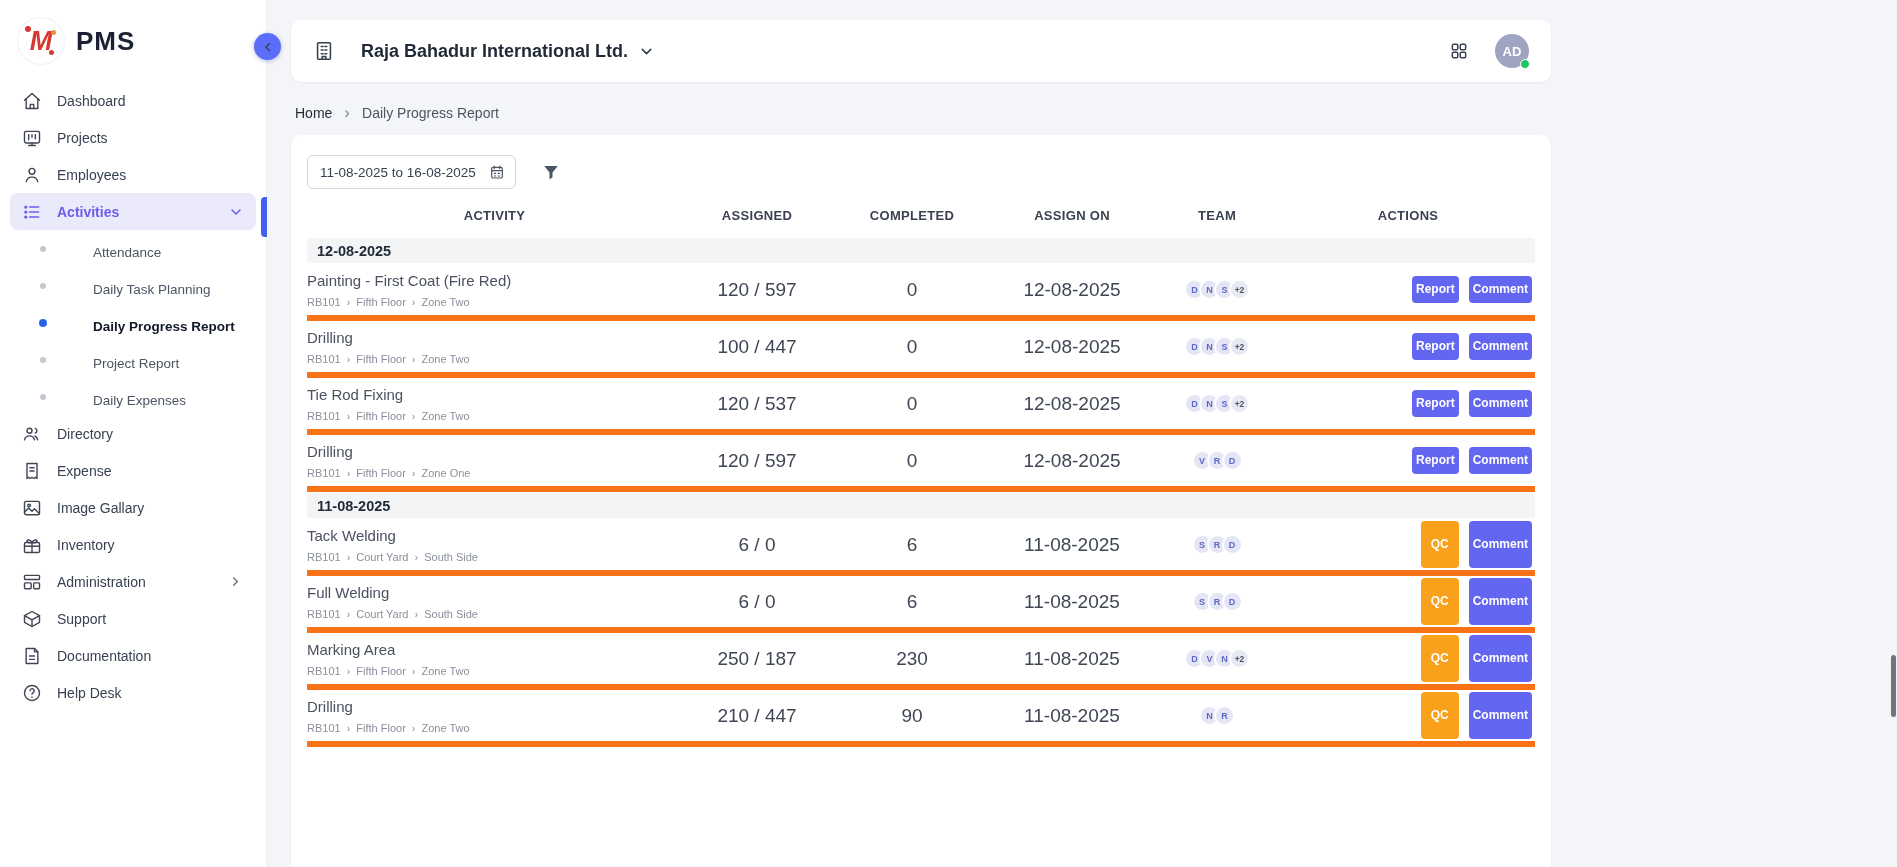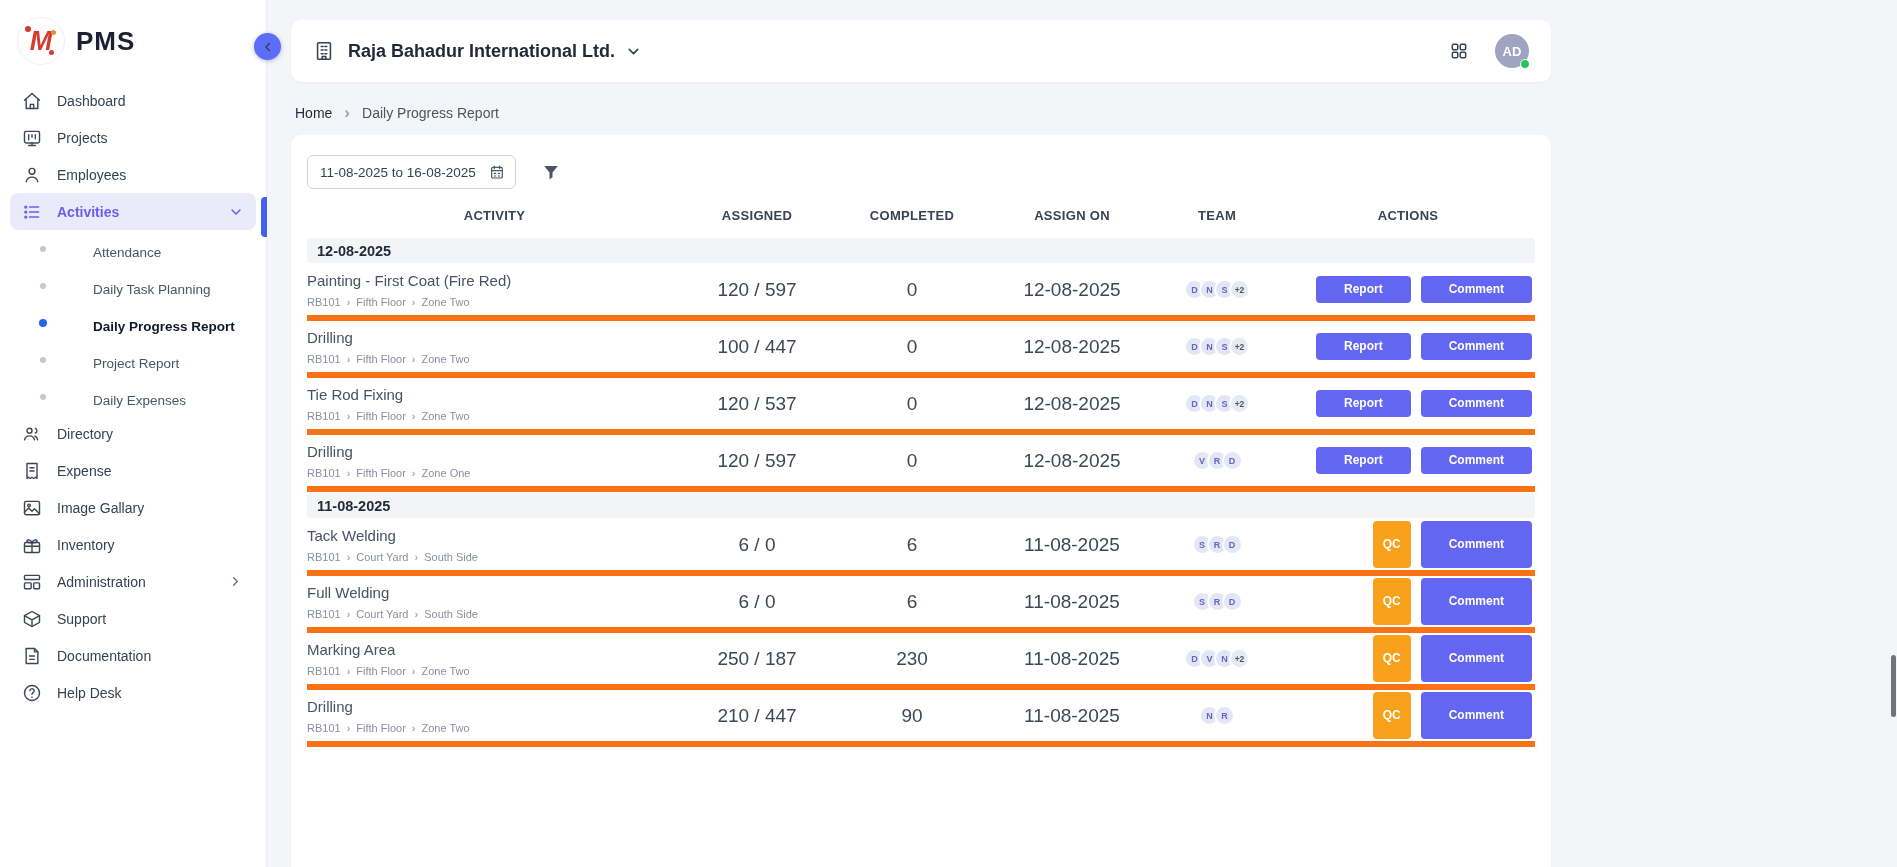--- a/index.html
+++ b/index.html
@@ -37,21 +37,21 @@
   border-radius:4px 0 0 4px;}
 .collapse-btn{position:absolute;left:254px;top:33px;width:27px;height:27px;border-radius:50%;
   background:#5b6df9;border:none;color:#fff;z-index:9;cursor:pointer;display:flex;
   align-items:center;justify-content:center;box-shadow:0 1px 4px rgba(40,60,160,.35);}
 
 
 .main{position:absolute;left:267px;top:0;right:0;bottom:0;padding:20px 24px;}
 .topbar{width:1260px;height:62px;background:#fff;border-radius:10px;display:flex;
   align-items:center;padding:0 22px;box-shadow:0 1px 2px rgba(16,24,40,.05);}
 .icon{display:inline-flex;color:#374151;}
-.company{display:flex;align-items:center;gap:10px;margin-left:13px;cursor:pointer;}
+.company{display:flex;align-items:center;gap:10px;margin-left:26px;cursor:pointer;}
 .company-name{font-size:18px;font-weight:700;color:#1f2937;white-space:nowrap;}
 .top-right{margin-left:auto;display:flex;align-items:center;gap:26px;}
 .avatar{position:relative;width:34px;height:34px;border-radius:50%;background:#9fa4c0;
   color:#fff;font-size:13px;font-weight:700;display:flex;align-items:center;
   justify-content:center;cursor:pointer;}
 .status-dot{position:absolute;right:-1px;bottom:-1px;width:10px;height:10px;border-radius:50%;
   background:#22c55e;border:1.5px solid #fff;}
 .breadcrumb{display:flex;align-items:center;gap:12px;margin:22px 0 14px 4px;font-size:14px;}
 .bc-home{color:#1f2937;cursor:pointer;}
 .bc-sep{color:#9ca3af;font-size:17px;line-height:1;font-weight:700;}
@@ -79,21 +79,21 @@
 .act-path{display:flex;align-items:center;font-size:11px;color:#8a8f9c;}
 .path-sep{margin:0 6px;color:#a7abb5;font-weight:700;font-size:11px;}
 .cell-num{text-align:center;font-size:19px;color:#3f4654;}
 .cell-team{display:flex;align-items:center;justify-content:center;}
 .badge{width:21px;height:21px;border-radius:50%;background:#e4e6f6;color:#5f68c3;font-size:9px;
   font-weight:700;display:flex;align-items:center;justify-content:center;border:2px solid #fff;
   margin-left:-6px;flex:none;}
 .badge:first-child{margin-left:0;}
 .badge-extra{background:#e7e9f3;color:#4b5563;font-size:8.5px;}
 .cell-actions{display:flex;justify-content:flex-end;gap:10px;padding-right:2px;}
-.btn{border:none;border-radius:4px;color:#fff;font-size:12px;font-weight:600;padding:6px 28px;
+.btn{border:none;border-radius:4px;color:#fff;font-size:12px;font-weight:600;padding:6px 4px;
   cursor:pointer;font-family:inherit;line-height:1.2;}
 .btn-primary{background:#6366f1;}
 .btn-warning{background:#f9a11b;padding:16px 10px;font-weight:700;}
 .scrollbar-thumb{position:absolute;right:1px;top:655px;width:5px;height:62px;border-radius:3px;
   background:#70747c;z-index:20;cursor:pointer;}
 </style>
 </head>
 <body>
 
 <aside class="sidebar">

